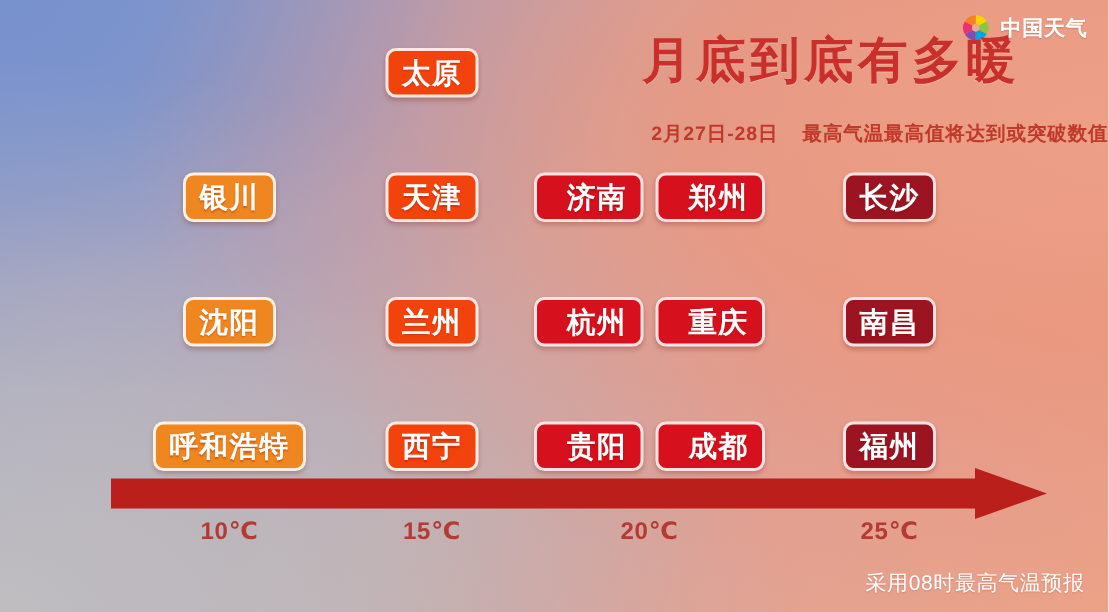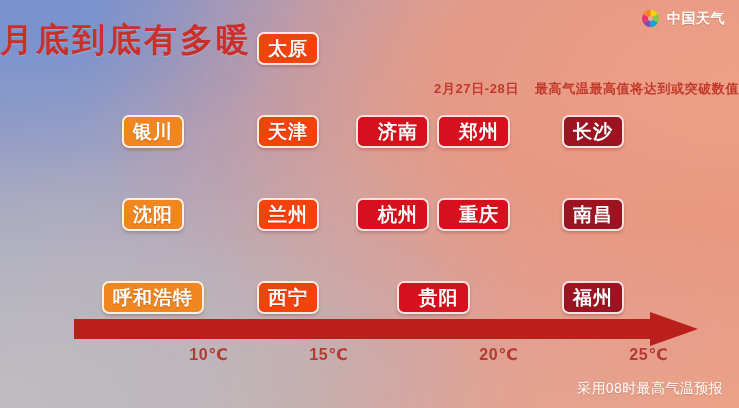--- a/index.html
+++ b/index.html
@@ -41,21 +41,21 @@
     text-shadow: 0 1px 1px rgba(140,70,50,0.35);
     white-space: nowrap;
   }
 
   
   .title {
     position: absolute;
     top: 18px;
     left: 0;
     width: 680px;
-    text-align: left;
+    text-align: right;
     font-size: 33px;
     font-weight: bold;
     letter-spacing: 3px;
     color: #c9302c;
     text-shadow: 0 1px 0 rgba(255,255,255,0.22);
   }
   .subtitle {
     position: absolute;
     top: 80px;
     left: 0;
@@ -127,21 +127,21 @@
   .temp-labels {
     position: absolute;
     left: 78px;
     top: 343px;
     width: 590px;
     height: 22px;
     display: flex;
     align-items: center;
   }
   .temp-label {
-    text-align: right;
+    text-align: center;
     font-size: 16px;
     font-weight: bold;
     color: #b43a34;
     letter-spacing: 0.5px;
   }
   .tl-10 { width: 150px; }
   .tl-15 { width: 120px; }
   .tl-20 { width: 170px; }
   .tl-25 { width: 150px; }
 
@@ -219,20 +219,21 @@
         <div class="row-pair">
           <span class="tag tag-red">济南</span>
           <span class="tag tag-red">郑州</span>
         </div>
         <div class="row-pair">
           <span class="tag tag-red">杭州</span>
           <span class="tag tag-red">重庆</span>
         </div>
         <div class="row-pair">
           <span class="tag tag-red">贵阳</span>
+          <span class="tag tag-red">成都</span>
         </div>
       </div>
     </div>
 
     <div class="col col-25">
       <div class="col-rows">
         <div class="row-pair">
           <span class="tag tag-darkred">长沙</span>
         </div>
         <div class="row-pair">

